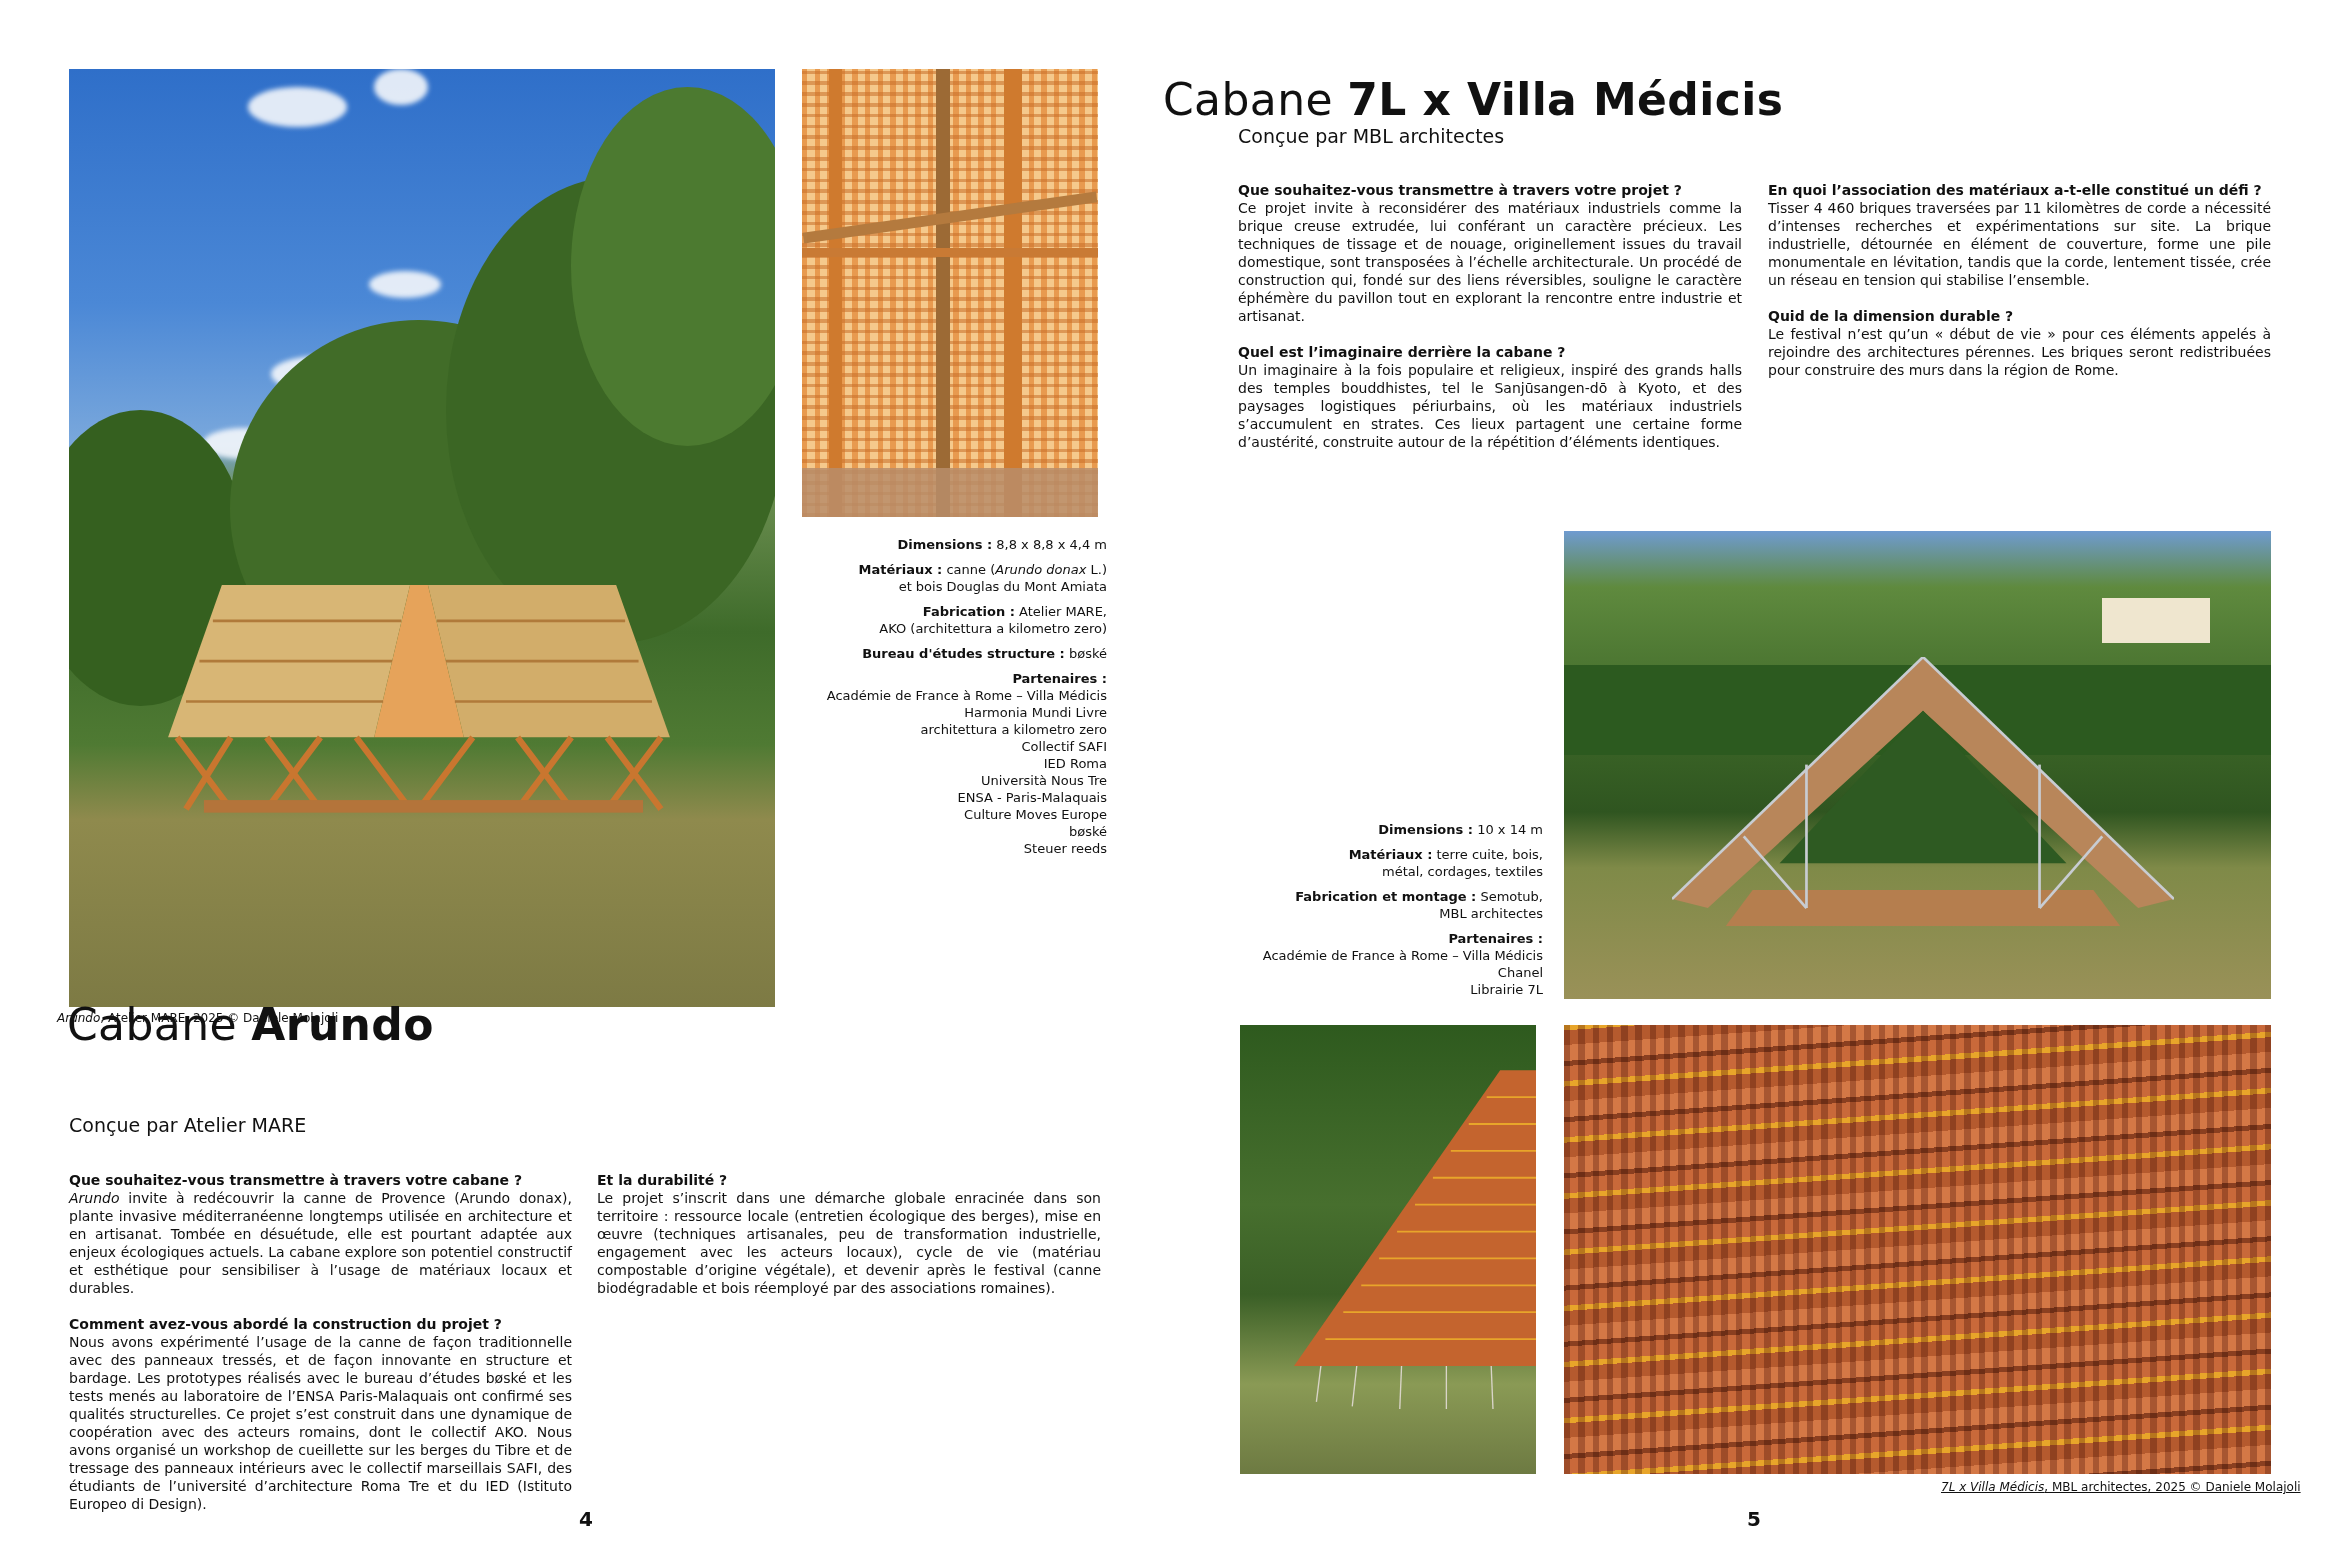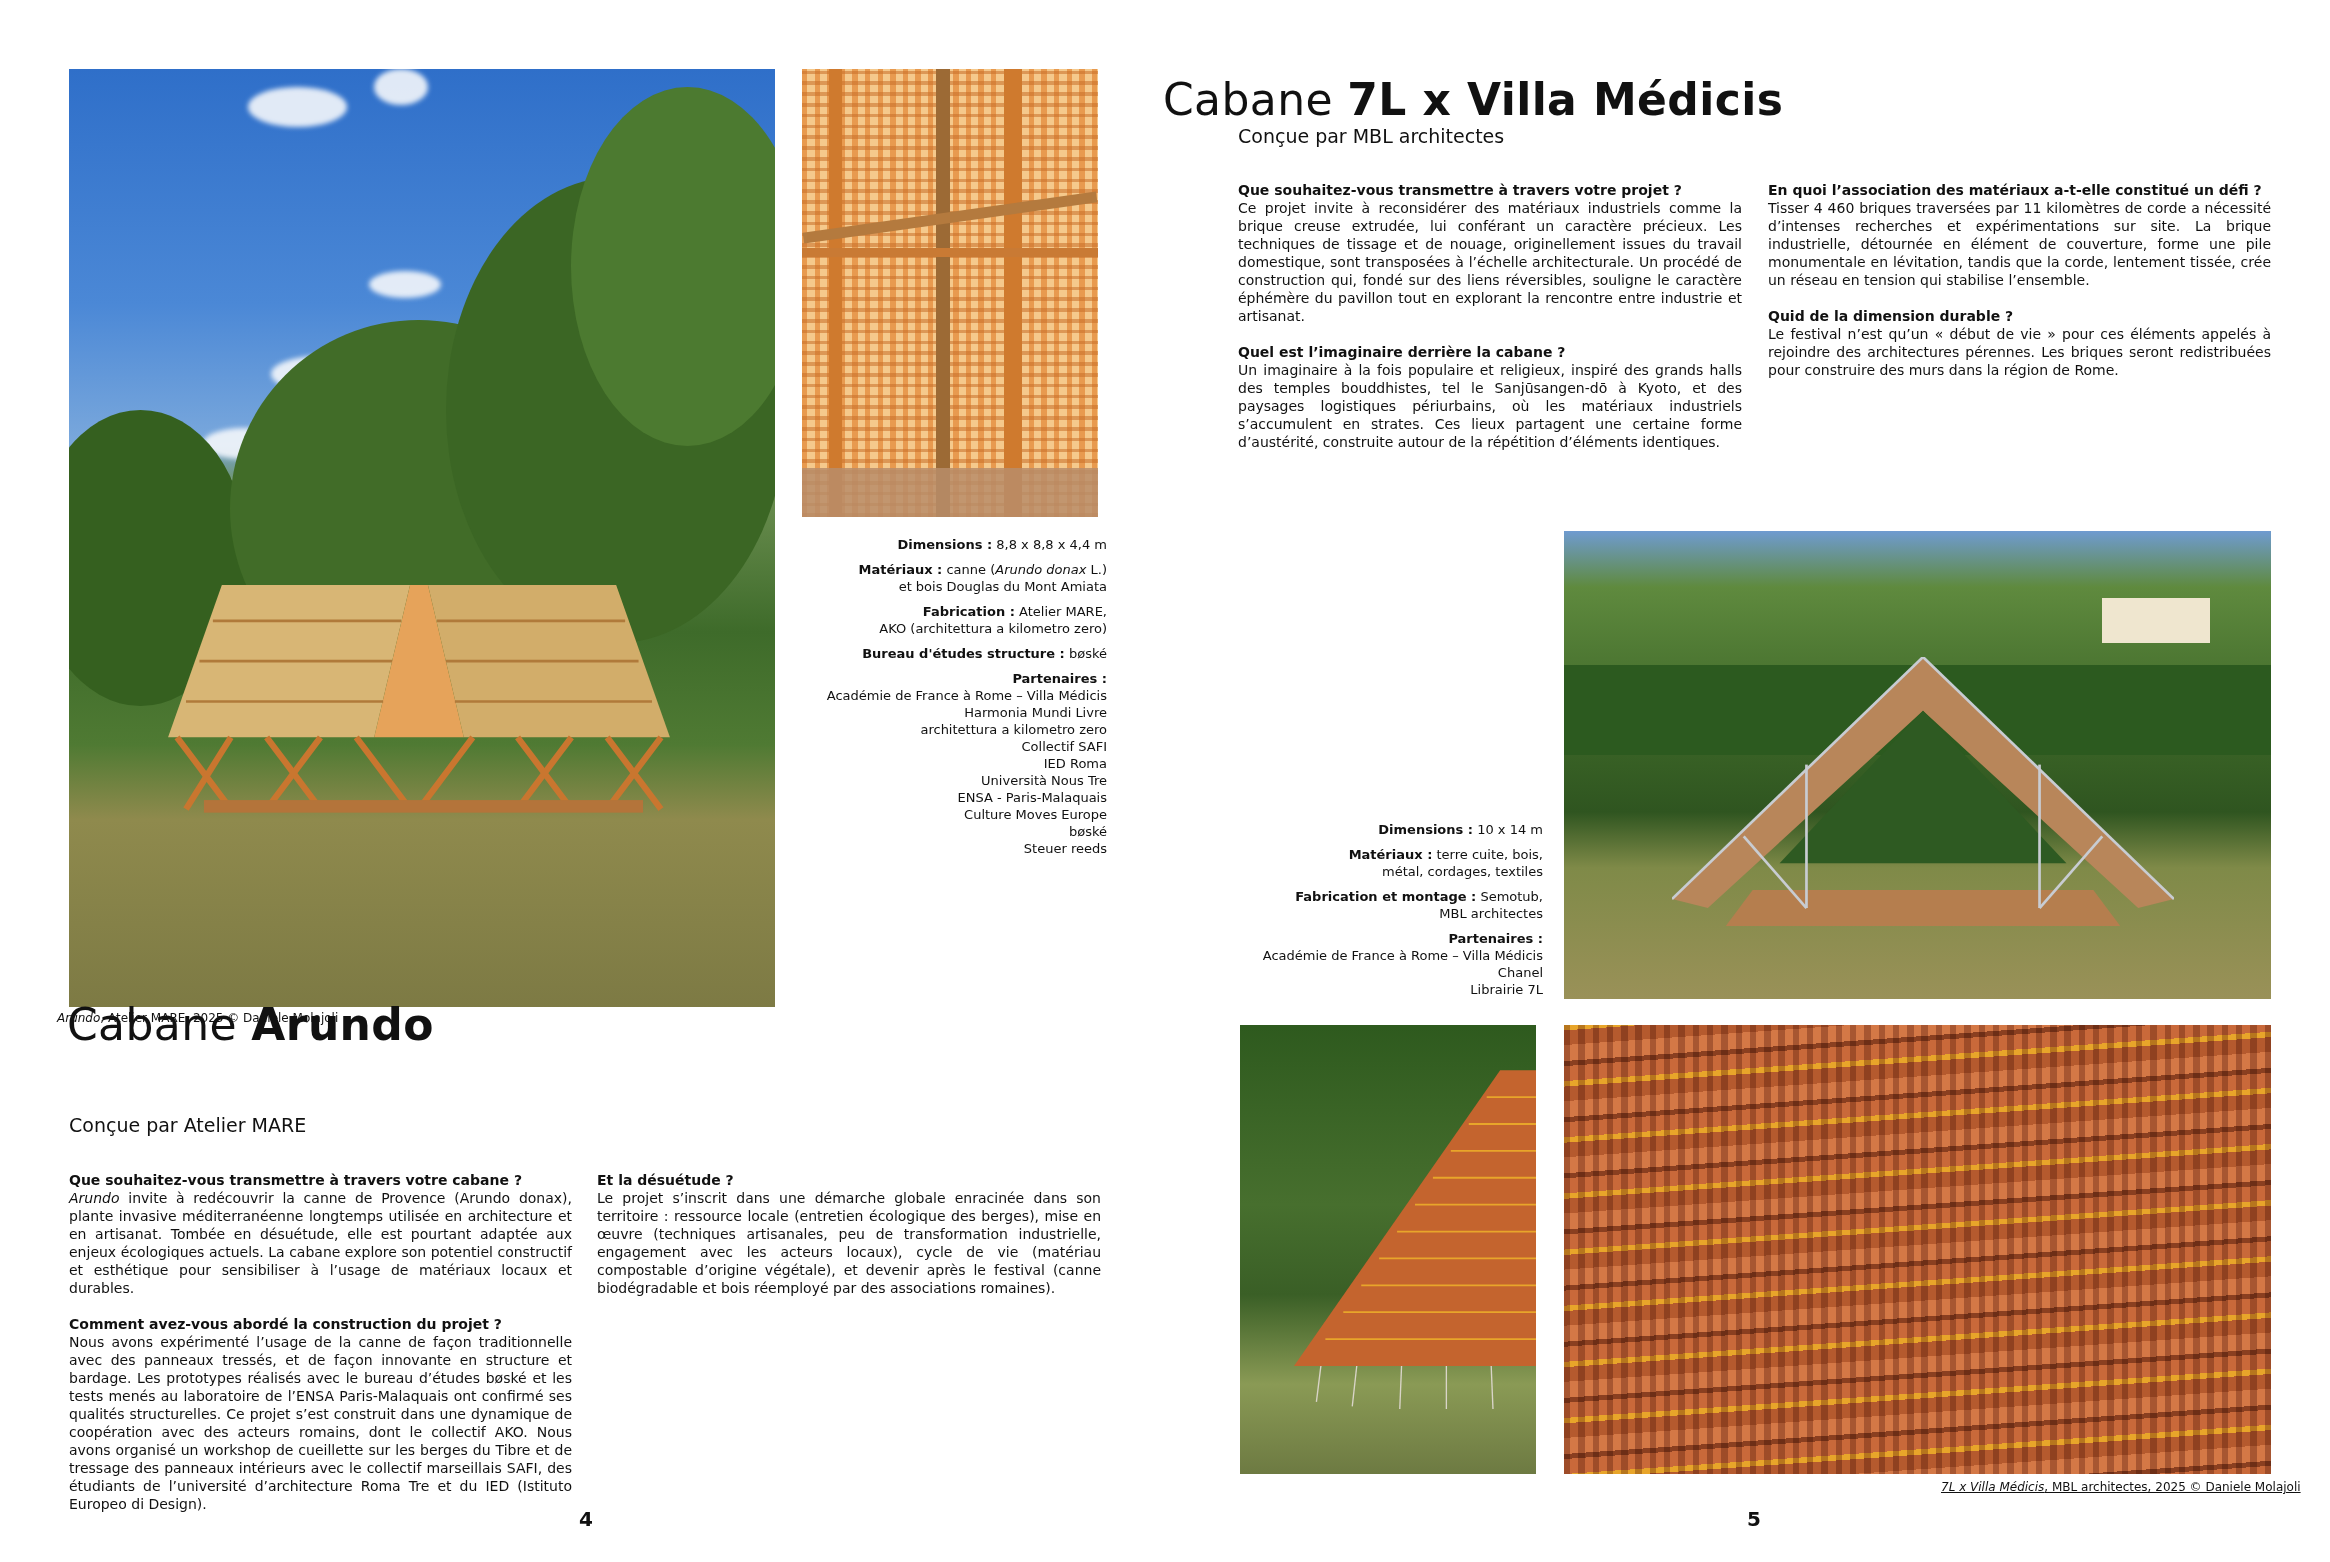--- a/index.html
+++ b/index.html
@@ -132,21 +132,21 @@
   <div class="subtitle" style="left:69px;top:1114px;">Conçue par Atelier MARE</div>
 
   <div class="qa" style="left:69px;top:1171px;width:503px;">
     <span class="q">Que souhaitez-vous transmettre à travers votre cabane ?</span>
     <span class="a"><i>Arundo</i><span> invite à redécouvrir la canne de Provence (Arundo donax), plante invasive méditerranéenne longtemps utilisée en architecture et en artisanat. Tombée en désuétude, elle est pourtant adaptée aux enjeux écologiques actuels. La cabane explore son potentiel constructif et esthétique pour sensibiliser à l’usage de matériaux locaux et durables.</span></span>
     <span class="q">Comment avez-vous abordé la construction du projet ?</span>
     <span class="a">Nous avons expérimenté l’usage de la canne de façon traditionnelle avec des panneaux tressés, et de façon innovante en structure et bardage. Les prototypes réalisés avec le bureau d’études bøské et les tests menés au laboratoire de l’ENSA Paris-Malaquais ont confirmé ses qualités structurelles. Ce projet s’est construit dans une dynamique de coopération avec des acteurs romains, dont le collectif AKO. Nous avons organisé un workshop de cueillette sur les berges du Tibre et de tressage des panneaux intérieurs avec le collectif marseillais SAFI, des étudiants de l’université d’architecture Roma Tre et du IED (Istituto Europeo di Design).</span>
   </div>
 
   <div class="qa" style="left:597px;top:1171px;width:504px;">
-    <span class="q">Et la désuétude ?</span>
+    <span class="q">Et la durabilité ?</span>
     <span class="a">Le projet s’inscrit dans une démarche globale enracinée dans son territoire : ressource locale (entretien écologique des berges), mise en œuvre (techniques artisanales, peu de transformation industrielle, engagement avec les acteurs locaux), cycle de vie (matériau compostable d’origine végétale), et devenir après le festival (canne biodégradable et bois réemployé par des associations romaines).</span>
   </div>
 
   <div class="pagenum" style="left:579px;top:1507px;">4</div>
 </div>
 
 <div>
 
   <div class="title" style="left:1163px;top:75px;">
     <span>Cabane </span><b>7L x Villa Médicis</b>

